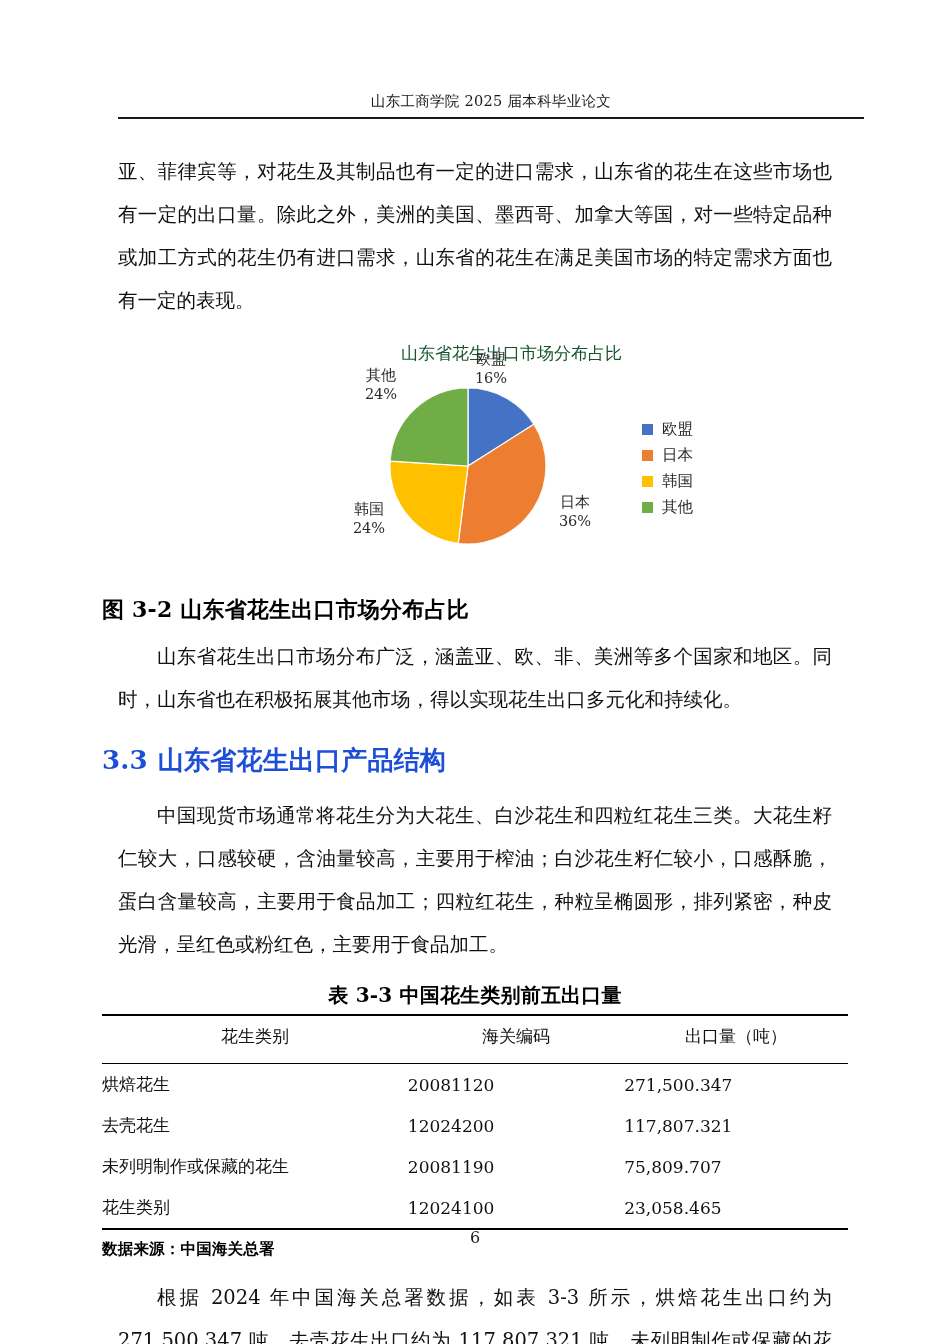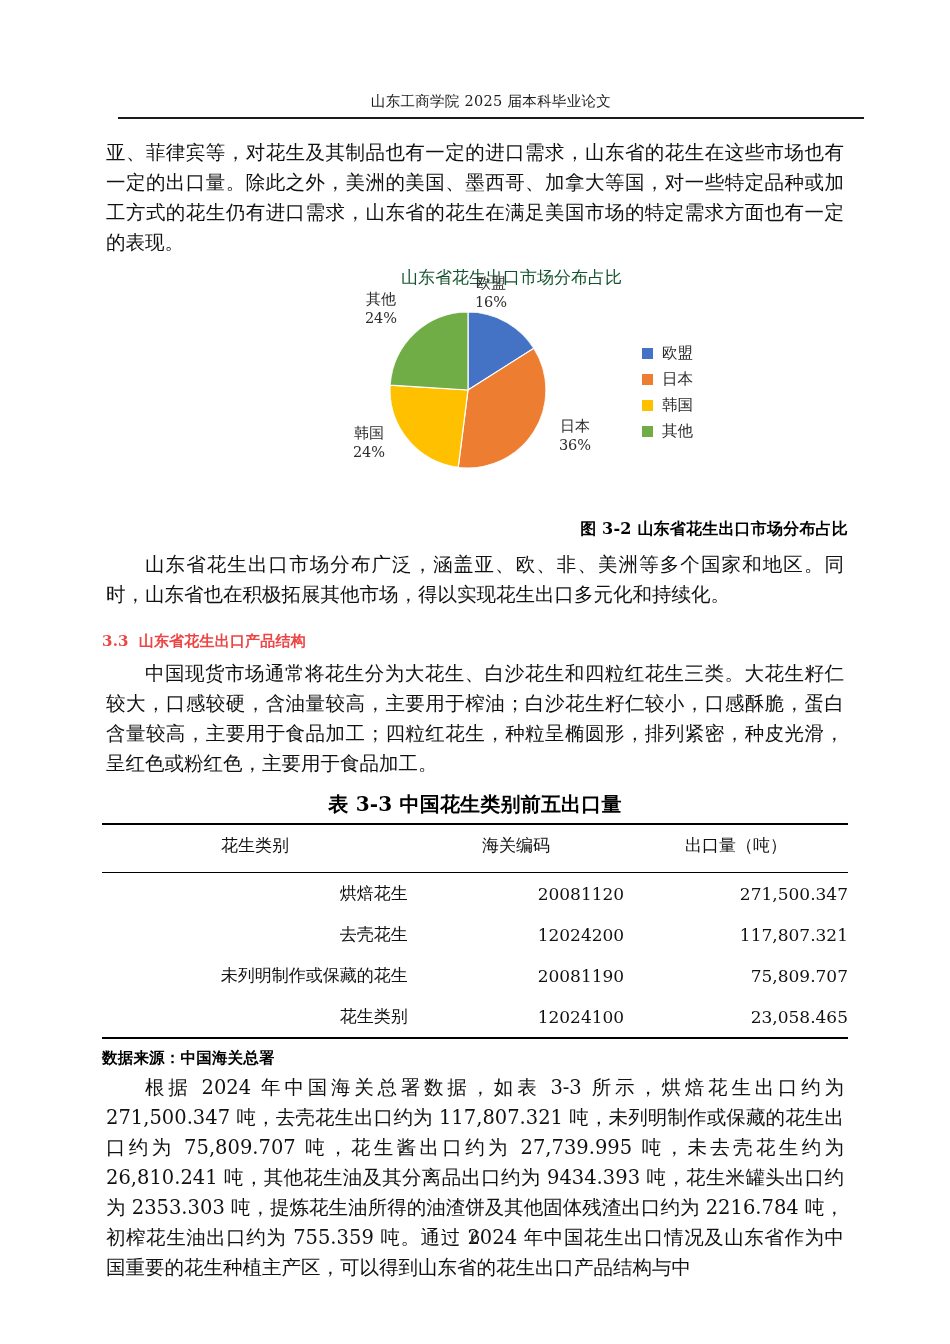--- a/index.html
+++ b/index.html
@@ -40,23 +40,23 @@
     border-top: 2.2px solid #1a1a1a;
   }
   
   .content {
     position: absolute;
     left: 102px;
     top: 134px;
     width: 746px;
   }
   p.para {
-    margin: 4px;
+    margin: 16px;
     font-size: 19.5px;
-    line-height: 30px;
+    line-height: 43px;
     text-align: justify;
     text-justify: inter-ideograph;
     color: #111111;
     letter-spacing: 0px;
   }
   p.indent2 { text-indent: 2em; }
 
   
   .figure {
     position: relative;
@@ -127,35 +127,35 @@
     height: 11px;
     margin-right: 9px;
     flex: 0 0 auto;
   }
   .legend-label {
     font-size: 15.5px;
     color: #2b2b2b;
     font-family: "DejaVu Serif", "Liberation Serif", serif;
   }
   .fig-caption {
-    text-align: right;
-    font-size: 16px;
+    text-align: left;
+    font-size: 22px;
     font-weight: bold;
     color: #000;
     margin-top: 2px;
     letter-spacing: 0.2px;
   }
 
   
   h2.section {
-    font-size: 15px;
+    font-size: 26px;
     font-weight: bold;
     margin: 22px 0 8px 0;
     letter-spacing: 0.2px;
-    color: #ef4444;
+    color: #1d4ed8;
   }
   h2.section .num { margin-right: 10px; }
 
   
   .table-caption {
     text-align: center;
     font-size: 20px;
     font-weight: bold;
     margin: 12px 0 5px 0;
     letter-spacing: 0.2px;
@@ -169,21 +169,21 @@
   table.data thead th {
     font-weight: normal;
     padding: 9px 0 15px 0;
     border-top: 2.4px solid #000;
     border-bottom: 1.1px solid #000;
     text-align: center;
     font-size: 17px;
   }
   table.data tbody td {
     padding: 9px 0 9px 0;
-    text-align: right;
+    text-align: left;
     font-size: 17px;
   }
   table.data tbody tr:last-child td {
     border-bottom: 2.4px solid #000;
   }
   .col-a { width: 41%; }
   .col-b { width: 29%; }
   .col-c { width: 30%; }
   .src-note {
     font-size: 15.5px;

